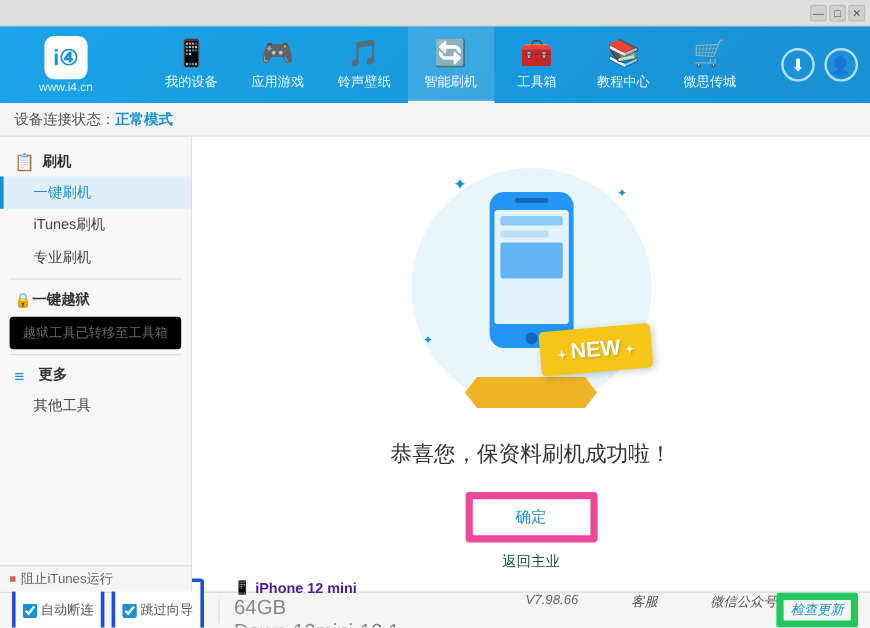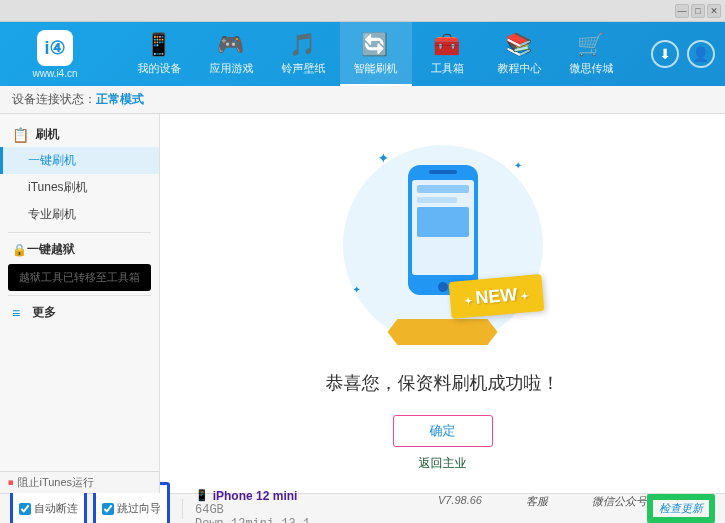--- a/index.html
+++ b/index.html
@@ -191,21 +191,21 @@
       font-size: 10px;
       margin-left: 3px;
     }
     .success-text {
       font-size: 18px; color: #333; margin-top: 16px; font-weight: 500;
     }
     .confirm-btn {
       margin-top: 20px;
       padding: 6px 36px;
       background: white;
-      border: 1px solid #ec4899;
+      border: 6px solid #ec4899;
       color: #1890d5;
       border-radius: 3px;
       cursor: pointer;
       font-size: 13px;
     }
     .back-text {
       margin-top: 8px;
       font-size: 12px; color: #14532d;
       cursor: pointer;
     }
@@ -227,21 +227,21 @@
       border: 3px solid #1d4ed8;
       background: #fff;
       padding: 16px 6px;
       border-radius: 3px;
     }
     .checkbox { width: 12px; height: 12px; accent-color: #1890d5; }
     .device-info {
       margin-top: 2px;
     }
     .device-name { color: #4c1d95; font-weight: bold; font-size: 12px; }
-    .device-detail { color: #888; font-size: 12px; font-family: Liberation Mono, monospace; }
+    .device-detail { color: #888; font-size: 17px; }
     .bottombar-center { flex: 1; }
     .bottombar-right {
       display: flex; align-items: flex-start; font-size: 11px; color: #666; font-style: italic;
     }
     .version { }
     .link { color: #555; cursor: pointer; margin-left: 44px; }
     .update-btn {
       color: #1890d5; cursor: pointer; border: 6px solid #22c55e;
       padding: 1px 6px; border-radius: 2px; font-size: 11px;
     }
@@ -334,20 +334,21 @@
         <span>越狱工具已转移至工具箱</span>
       </div>
     </div>
     <div class="sidebar-divider"></div>
 
     <div class="sidebar-section">
       <div class="sidebar-section-title">
         <span class="icon">≡</span>
         <span style="margin-left:6px">更多</span>
       </div>
+      <div class="sidebar-item">其他工具</div>
     </div>
   </div>
 
   <div class="content">
     <div class="success-illustration">
       <div class="circle-bg"></div>
 
       <svg class="phone-svg" width="100" height="170" viewBox="0 0 100 170">
 
         <rect x="15" y="5" width="70" height="130" rx="12" ry="12" fill="#2196F3"></rect>

